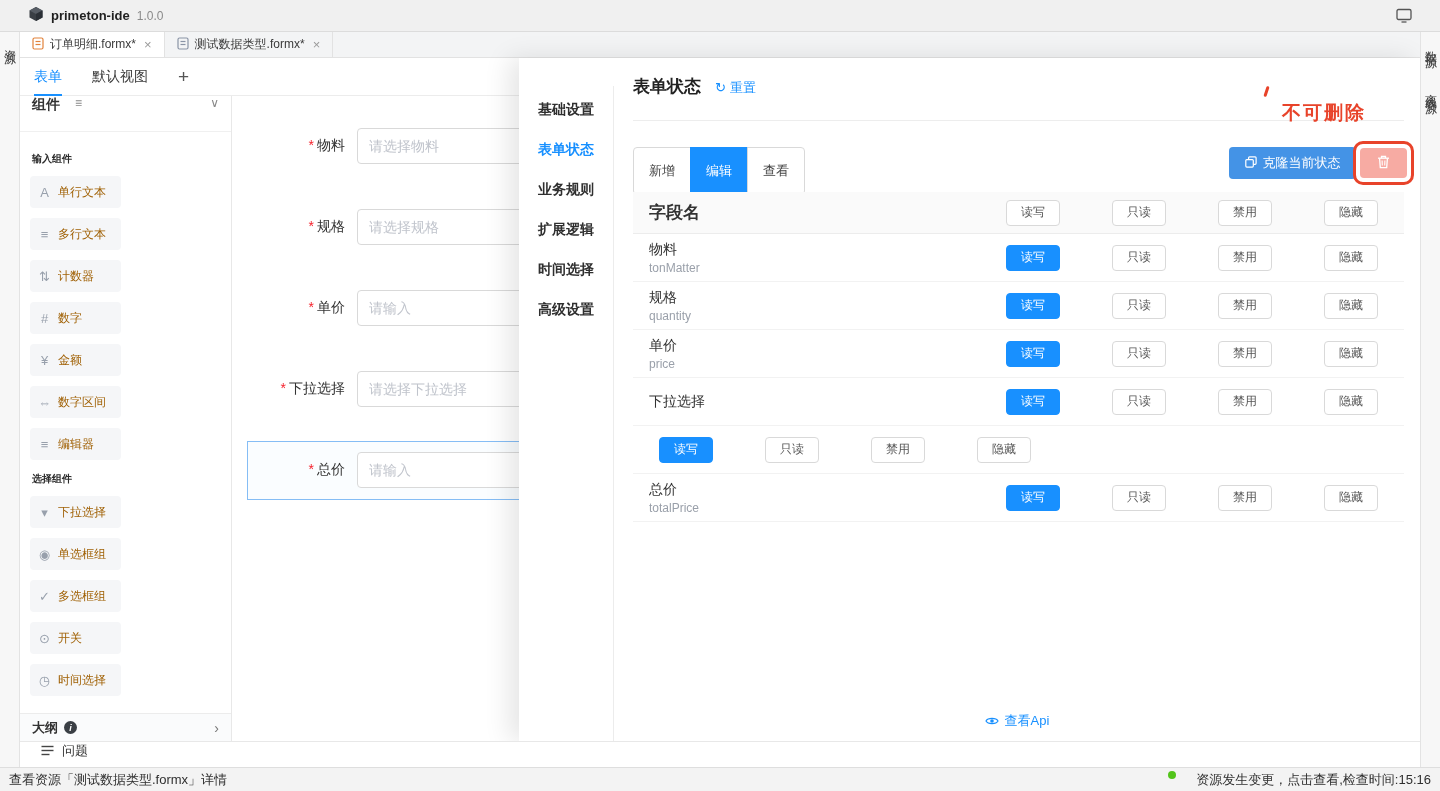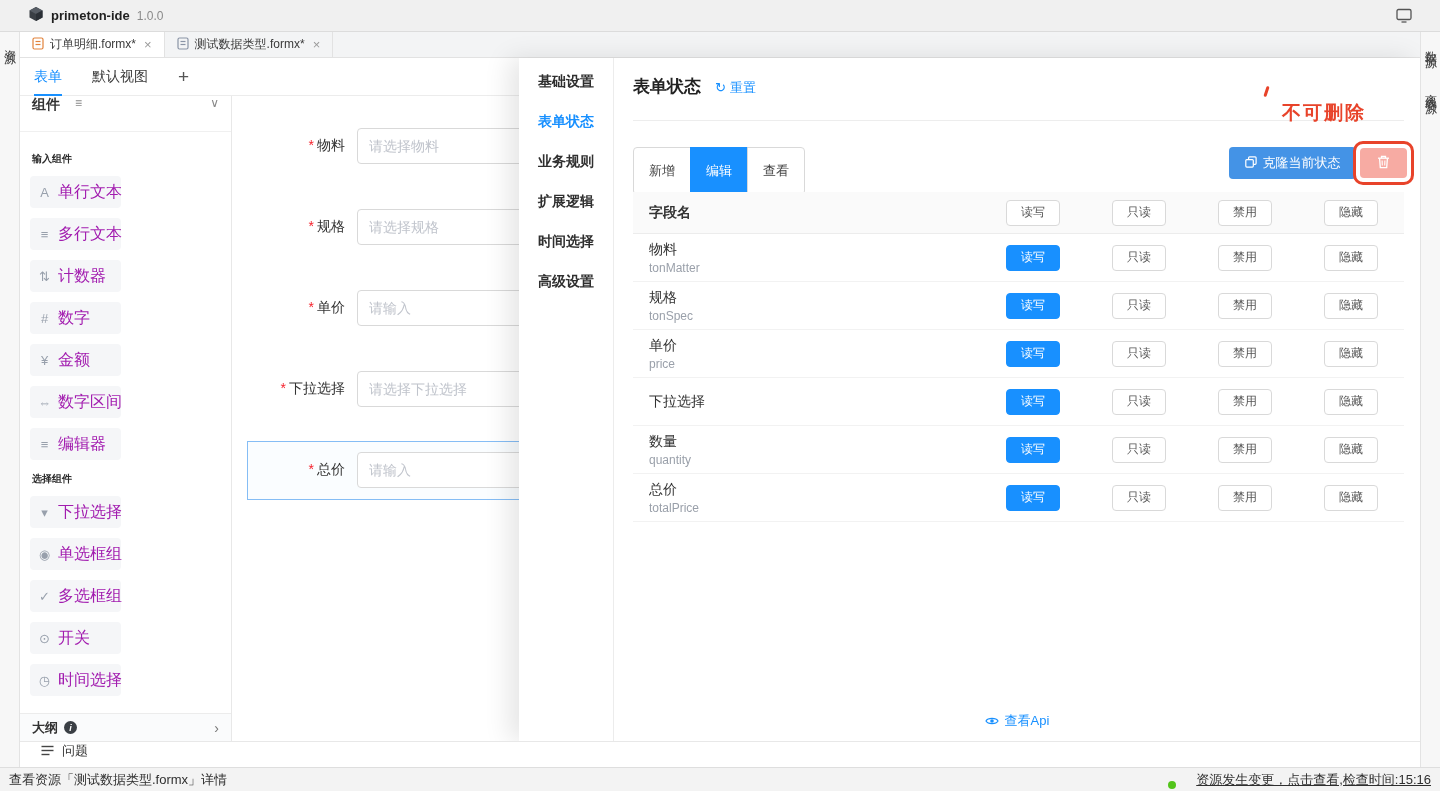--- a/index.html
+++ b/index.html
@@ -45,38 +45,38 @@
 .comp-head{height:36px;flex:0 0 36px;display:flex;align-items:flex-start;gap:15px;padding:0 12px;border-bottom:1px solid #f0f0f0;}
 .comp-head .t{font-size:14px;font-weight:700;}
 .comp-head .m{color:#888;font-size:12px;}
 .sp{flex:1;}
 .chev{color:#888;font-size:12px;cursor:pointer;}
 .comp-body{flex:1;overflow:hidden;padding:8px 10px 0;}
 .sec-title{font-size:10px;font-weight:700;color:#2d2d2d;margin:12px 2px 10px;}
 .comp-grid{display:flex;flex-wrap:wrap;gap:10px;}
 .comp-item{width:91px;height:32px;background:#f5f6f8;border-radius:4px;display:flex;align-items:center;gap:6px;padding:0 7px;cursor:grab;}
 .comp-item .ci{width:15px;flex:0 0 15px;text-align:center;color:#98a0ac;font-size:13px;}
-.comp-item .cl{font-size:16px;color:#a21caf;white-space:nowrap;}
+.comp-item .cl{font-size:12px;color:#a16207;white-space:nowrap;}
 .outline-bar{flex:0 0 28px;border-top:1px solid #ececec;background:#fafbfc;display:flex;align-items:center;gap:6px;padding:0 12px;cursor:pointer;}
 .outline-bar .ol{font-size:13px;font-weight:700;}
 .info-dot{width:13px;height:13px;border-radius:50%;background:#3a3f45;color:#fff;font-size:9px;display:flex;align-items:center;justify-content:center;font-style:italic;font-weight:700;}
 .outline-bar .chev{font-size:14px;color:#777;}
 
 
 .canvas{position:absolute;left:232px;top:96px;width:1188px;height:645px;background:#fff;z-index:1;}
 .sel-box{position:absolute;left:15px;top:345px;width:620px;height:59px;border:1px solid #85bdf5;background:rgba(24,144,255,0.02);}
 .f-row{position:absolute;left:0;display:flex;align-items:center;height:36px;}
 .f-label{width:113px;text-align:right;font-size:14px;color:#333;white-space:nowrap;}
 .req{color:#f5222d;margin-right:3px;}
 .f-input{margin-left:12px;width:300px;height:36px;border:1px solid #d9d9d9;border-radius:4px;padding:0 11px;font-size:14px;color:#333;background:#fff;outline:none;}
 .f-input::placeholder{color:#c0c4cc;}
 
 
 .drawer{position:absolute;left:519px;top:58px;width:901px;height:683px;background:#fff;box-shadow:-10px 0 24px rgba(0,0,0,0.10);display:flex;z-index:5;}
-.drawer-menu{flex:0 0 95px;padding-top:4px;border-right:1px solid #ececec;}
+.drawer-menu{flex:0 0 95px;padding-top:4px;border-right:1px solid #ececec;margin-top:28px;}
 .d-mi{height:40px;display:flex;align-items:center;padding-left:19px;font-size:14px;font-weight:600;color:#2f2f2f;cursor:pointer;}
 .d-mi.active{color:var(--primary);}
 .drawer-content{flex:1;position:relative;}
 .dc-header{position:absolute;left:19px;top:17px;display:flex;align-items:baseline;gap:14px;}
 .dc-title{font-size:17px;font-weight:700;color:#222;}
 .dc-reset{font-size:13px;color:var(--primary);cursor:pointer;display:flex;align-items:center;gap:4px;}
 .dc-divider{position:absolute;left:19px;width:771px;top:62px;border-top:1px solid #ededed;}
 .seg{position:absolute;left:19px;top:89px;display:flex;}
 .seg button{height:48px;padding:0 15px;font-size:13px;color:#444;background:#fff;border:1px solid #d9d9d9;margin-left:-1px;cursor:pointer;}
 .seg button:first-child{margin-left:0;border-radius:4px 0 0 4px;}
@@ -84,35 +84,35 @@
 .seg button.active{background:var(--primary);border-color:var(--primary);color:#fff;}
 .clone-btn{position:absolute;left:615px;top:89px;width:127px;height:32px;background:#4493e6;border:none;border-radius:4px;color:#fff;font-size:13px;display:flex;align-items:center;justify-content:center;gap:6px;cursor:pointer;}
 .del-btn{position:absolute;left:746px;top:90px;width:47px;height:30px;background:#f7aba3;border:none;border-radius:4px;display:flex;align-items:center;justify-content:center;cursor:not-allowed;}
 .annot-box{position:absolute;left:739px;top:83px;width:61px;height:44px;border:3px solid var(--danger);border-radius:10px;pointer-events:none;}
 .annot-text{position:absolute;left:668px;top:42px;font-size:19px;font-weight:600;color:var(--danger);letter-spacing:2px;}
 .annot-tick{position:absolute;left:651px;top:28px;width:3px;height:11px;background:var(--danger);transform:rotate(18deg);border-radius:2px;}
 
 
 .state-table{position:absolute;left:19px;top:134px;width:771px;}
 .t-head{height:42px;background:#fafafa;display:flex;align-items:center;border-bottom:1px solid #ececec;}
-.th-name{flex:1;padding-left:16px;font-size:14px;font-weight:700;color:#333;}
+.th-name{flex:1;padding-left:16px;font-size:17px;font-weight:700;color:#333;}
 .t-col{flex:0 0 106px;display:flex;justify-content:center;}
 .t-row{height:48px;display:flex;align-items:center;border-bottom:1px solid #f2f2f2;}
 .tn{flex:1;padding-left:16px;display:flex;flex-direction:column;justify-content:center;gap:2px;}
 .tn .nm{font-size:14px;color:#333;}
 .tn .cd{font-size:12px;color:#9aa0aa;}
 .mode{width:54px;height:26px;border:1px solid #d9d9d9;background:#fff;border-radius:4px;font-size:12px;color:#555;cursor:pointer;}
 .mode.active{background:var(--primary);border-color:var(--primary);color:#fff;}
 .view-api{position:absolute;left:0;right:0;bottom:11px;display:flex;align-items:center;justify-content:center;gap:6px;color:var(--primary);font-size:13px;cursor:pointer;}
 
 
 .problems-bar{position:absolute;left:20px;top:741px;width:1400px;height:26px;background:#fff;border-top:1px solid #e8e8e8;display:flex;align-items:flex-start;gap:8px;padding:0 21px;cursor:pointer;z-index:6;}
 .problems-bar .pl{font-size:13px;color:#333;}
 .statusbar{position:absolute;left:0;top:767px;width:1440px;height:24px;background:#f3f3f3;border-top:1px solid #dedede;display:flex;align-items:center;padding:0 9px;font-size:13px;color:#2f2f2f;z-index:10;}
-.sb-right{margin-left:auto;display:flex;align-items:flex-end;gap:20px;cursor:pointer;text-decoration:underline;}
+.sb-right{margin-left:auto;display:flex;align-items:flex-start;gap:20px;cursor:pointer;}
 .dot{width:8px;height:8px;border-radius:50%;background:#52c41a;flex:0 0 8px;}
 </style>
 </head>
 <body>
 
 <div class="app">
 
   <header class="titlebar">
     <span>
       <svg width="16" height="16" viewBox="0 0 16 16">
@@ -343,21 +343,21 @@
           <div class="t-col">
               <button class="mode">禁用</button>
             </div>
           <div class="t-col">
               <button class="mode">隐藏</button>
             </div>
         </div>
         <div class="t-row">
           <div class="tn">
               <span class="nm">规格</span>
-              <span class="cd">tonSpec</span>
+              <span class="cd">quantity</span>
             </div>
           <div class="t-col">
               <button class="mode active">读写</button>
             </div>
           <div class="t-col">
               <button class="mode">只读</button>
             </div>
           <div class="t-col">
               <button class="mode">禁用</button>
             </div>
@@ -394,24 +394,20 @@
               <button class="mode">只读</button>
             </div>
           <div class="t-col">
               <button class="mode">禁用</button>
             </div>
           <div class="t-col">
               <button class="mode">隐藏</button>
             </div>
         </div>
         <div class="t-row">
-          <div class="tn">
-              <span class="nm">数量</span>
-              <span class="cd">quantity</span>
-            </div>
           <div class="t-col">
               <button class="mode active">读写</button>
             </div>
           <div class="t-col">
               <button class="mode">只读</button>
             </div>
           <div class="t-col">
               <button class="mode">禁用</button>
             </div>
           <div class="t-col">

